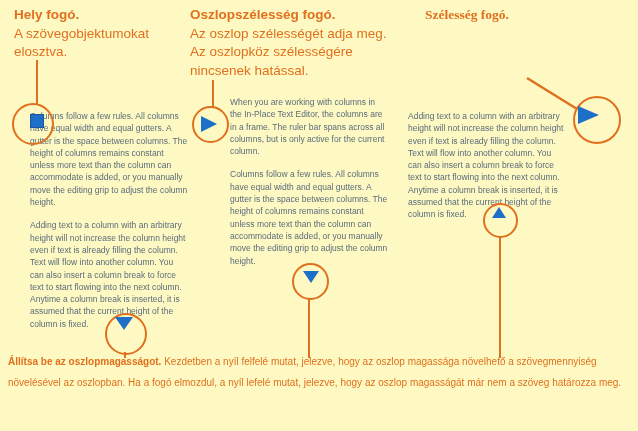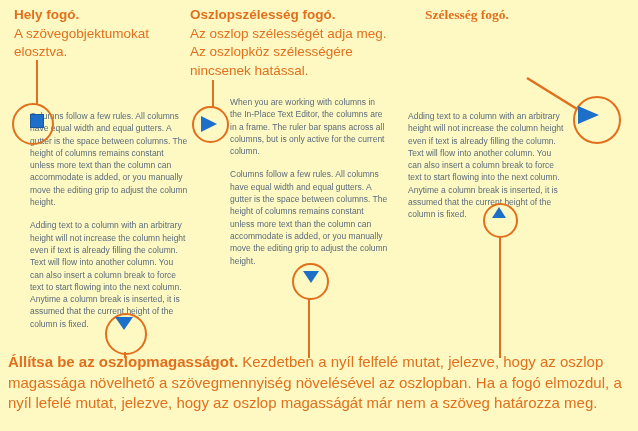--- a/index.html
+++ b/index.html
@@ -30,21 +30,21 @@
   
   .grip-square { position:absolute; width:14px; height:14px; background:var(--blue-fill); border:1.5px solid var(--blue-dark); z-index:6; }
   .tri { position:absolute; width:0; height:0; z-index:6; }
   .tri-right   { border-top:8px solid transparent; border-bottom:8px solid transparent; border-left:16px solid var(--blue); }
   .tri-right.lg{ border-top:9px solid transparent; border-bottom:9px solid transparent; border-left:21px solid var(--blue); }
   .tri-down    { border-left:9px solid transparent; border-right:9px solid transparent; border-top:13px solid var(--blue); }
   .tri-down.sm { border-left:8px solid transparent; border-right:8px solid transparent; border-top:12px solid var(--blue); }
   .tri-up      { border-left:7px solid transparent; border-right:7px solid transparent; border-bottom:11px solid var(--blue); }
   
   .footer-note { position:absolute; left:8px; top:352px; width:627px; color:var(--orange);
-                 font-size:15px; line-height:20.5px; z-index:2; }
+                 font-size:10px; line-height:20.5px; z-index:2; }
   .footer-note strong { font-weight:bold; }
 </style>
 </head>
 <body>
 
 <div class="stage">
 
   <div class="callout" style="left:14px; top:6px;">
     <div class="title">Hely fogó.</div>
     <div class="body">A szövegobjektumokat

